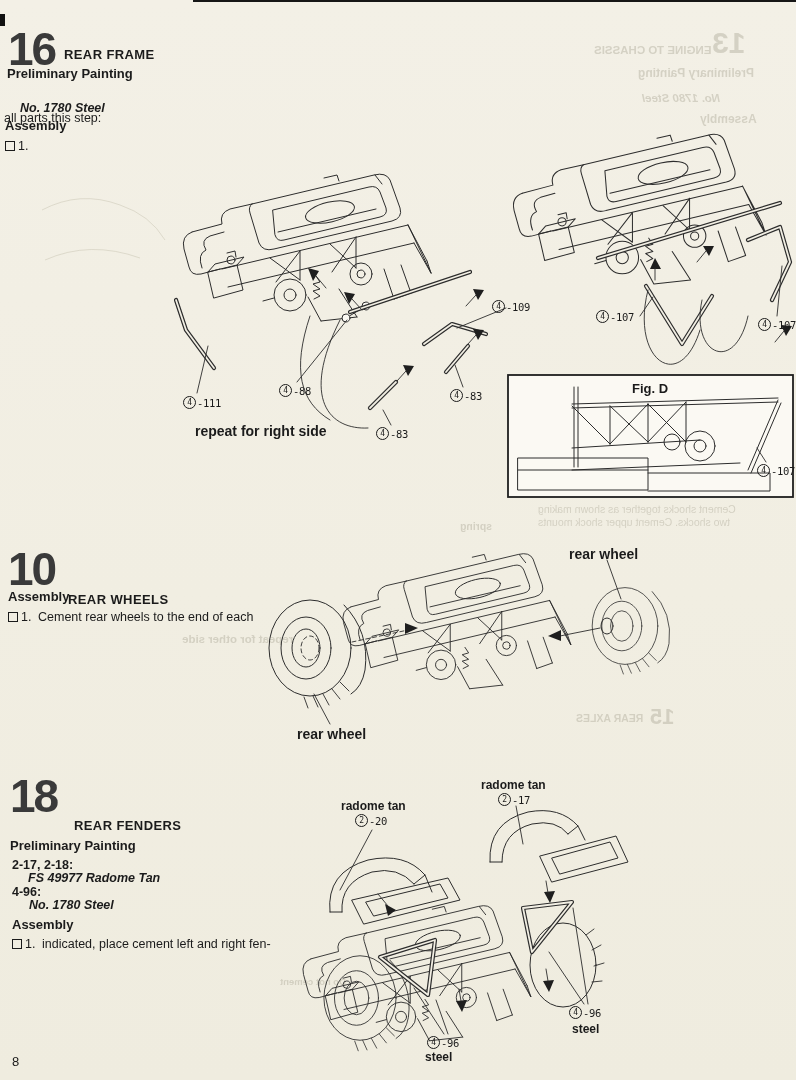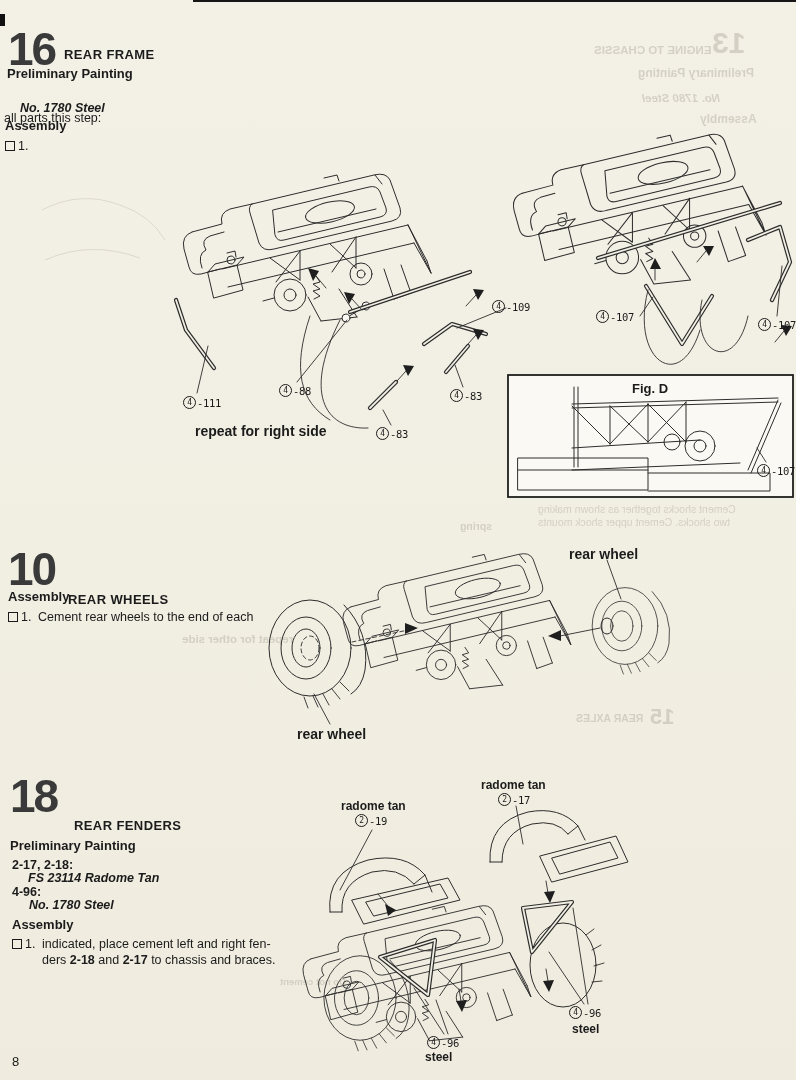--- a/index.html
+++ b/index.html
@@ -254,29 +254,28 @@
     </g>
   </svg>
 
   <div class="cap" style="left:569px;top:546px;">rear wheel</div>
   <div class="cap" style="left:297px;top:726px;">rear wheel</div>
 
   <div class="abs stepnum" style="left:10px;top:773px;">18</div>
   <div class="abs steptitle" style="left:74px;top:818px;">REAR FENDERS</div>
   <div class="abs h" style="left:10px;top:838px;">Preliminary Painting</div>
   <div class="abs t b" style="left:12px;top:858px;">2-17, 2-18:</div>
-  <div class="abs t bi" style="left:28px;top:871px;">FS 23114 Radome Tan</div>
+  <div class="abs t bi" style="left:28px;top:871px;">FS 49977 Radome Tan</div>
   <div class="abs t b" style="left:12px;top:885px;">4-96:</div>
   <div class="abs t bi" style="left:29px;top:898px;">No. 1780 Steel</div>
   <div class="abs h" style="left:12px;top:917px;">Assembly</div>
   <div class="abs instr" style="left:12px;top:936px;width:266px;">
     <div class="ino"><span class="chk"></span><span>1.</span></div>
     <div class="itxt">
       <div><span>indicated, place cement left and right fen-</span></div>
-      <div><span>ders </span><span class="b">2-18</span><span> and </span><span class="b">2-17</span><span> to chassis and braces.</span></div>
     </div>
   </div>
 
   <svg class="abs" style="left:265px;top:775px;" width="430" height="300" viewBox="265 775 430 300">
     <use href="#chassis" transform="translate(298,900) scale(0.92)"></use>
     <use href="#tire" transform="translate(360,998) scale(0.88)"></use>
     <g>
       <ellipse class="ln" cx="563" cy="965" rx="33" ry="42"></ellipse>
       <path class="thin" d="M586,935 l8,-6 M592,950 l9,-5 M594,966 l10,-3 M592,982 l10,-1"></path>
     </g>
@@ -320,21 +319,21 @@
       <path class="thin" d="M372,830 L340,890"></path>
       <path class="thin" d="M516,806 L523,844"></path>
       <path class="thin" d="M448,1034 L436,1000 M444,1034 L414,988"></path>
       <path class="thin" d="M584,1004 L549,952 M588,1004 L573,908"></path>
     </g>
   </svg>
 
   <div class="cap" style="left:341px;top:799px;font-size:12px;">radome tan</div>
   <div class="pl" style="left:355px;top:814px;">
       <span class="circ">2</span>
-      <span>-19</span>
+      <span>-20</span>
     </div>
   <div class="cap" style="left:481px;top:778px;font-size:12px;">radome tan</div>
   <div class="pl" style="left:498px;top:793px;">
       <span class="circ">2</span>
       <span>-17</span>
     </div>
   <div class="pl" style="left:427px;top:1036px;">
       <span class="circ">4</span>
       <span>-96</span>
     </div>

